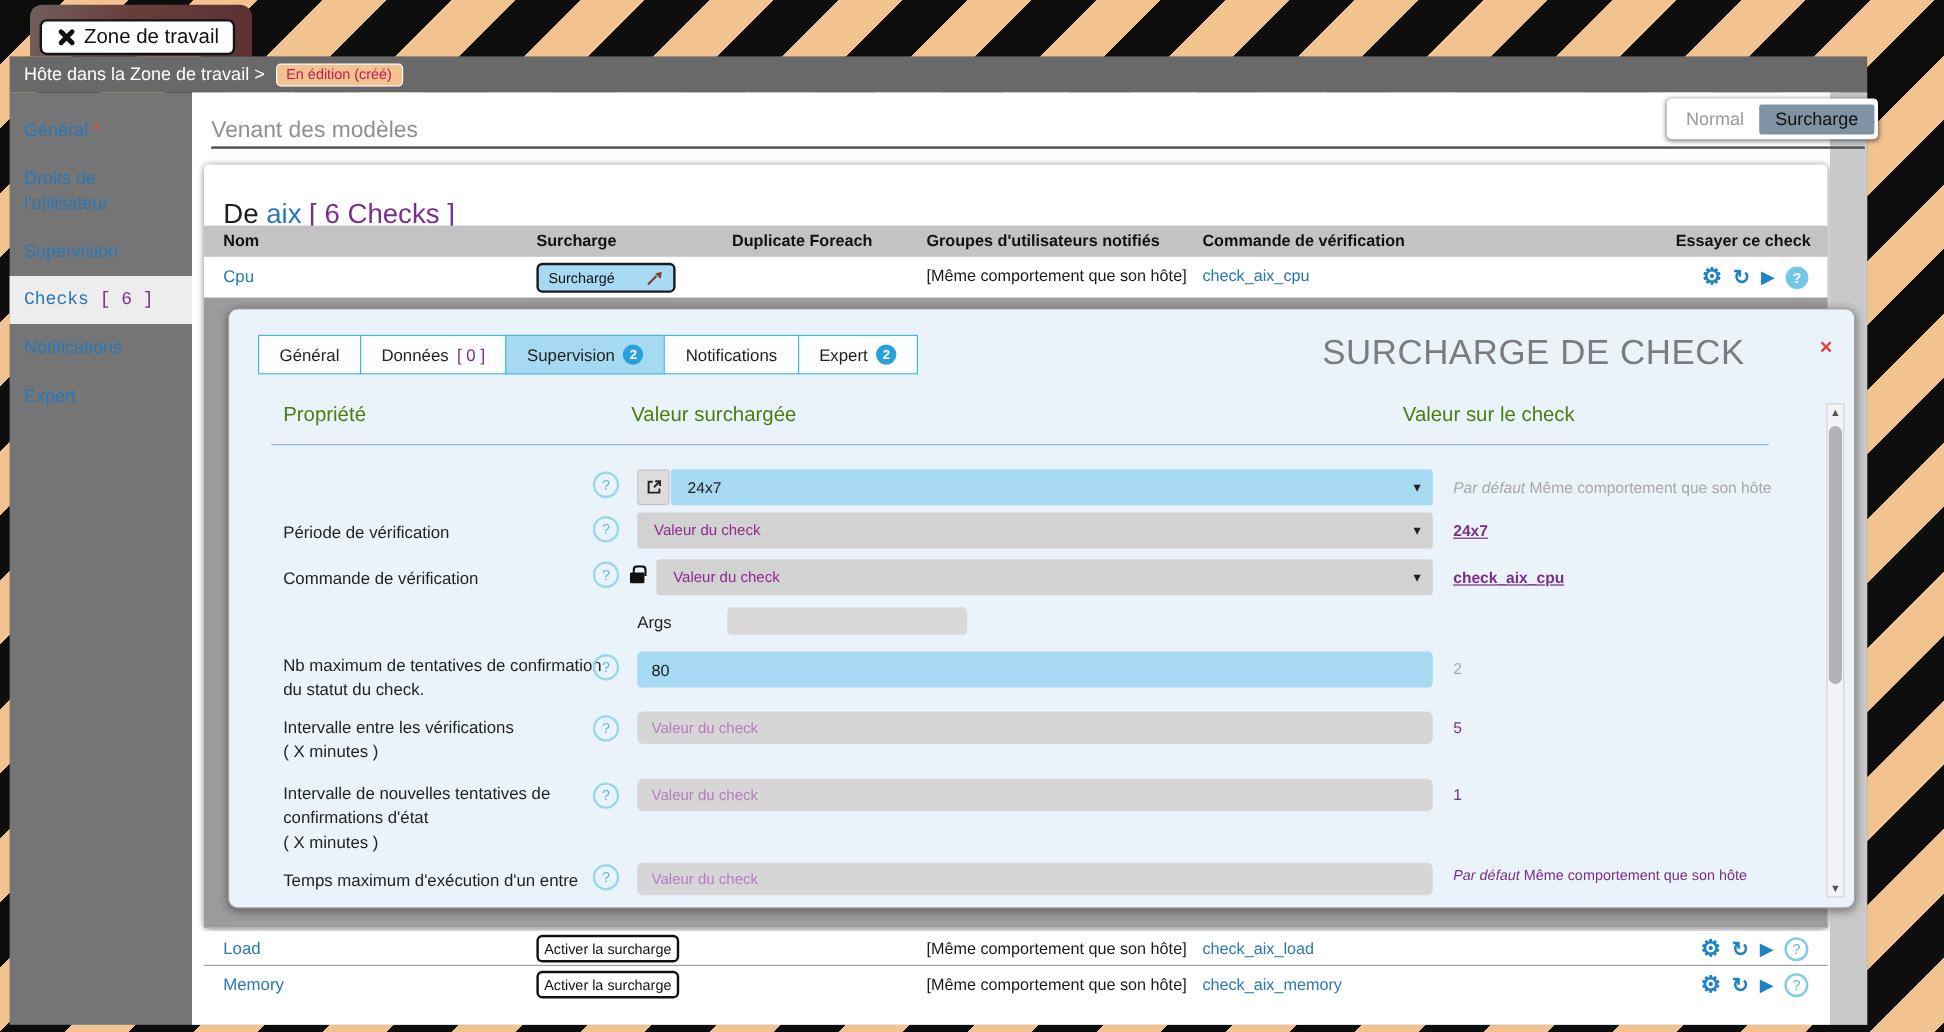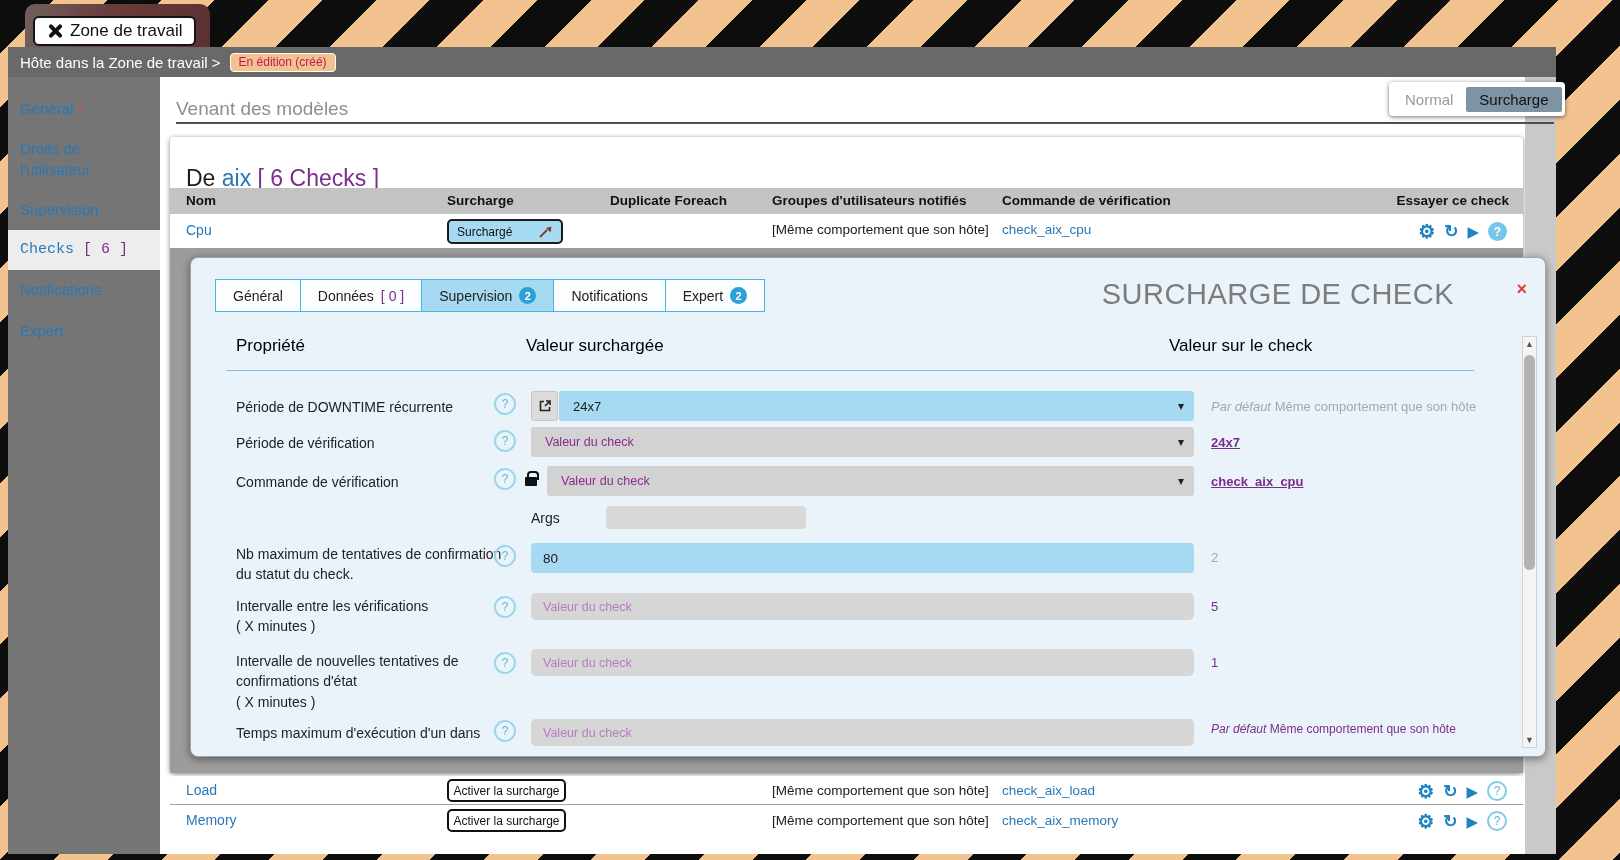--- a/index.html
+++ b/index.html
@@ -84,21 +84,21 @@
   #tabs{position:absolute;left:25px;top:21px;display:flex;}
   .ptab{border:1px solid #46b8da;margin-left:-1px;height:33px;display:flex;align-items:center;
     gap:7px;padding:0 17px;font-size:14px;color:#222;background:#fbfdfe;cursor:pointer;}
   .ptab.active{background:#a6d9f2;}
   .ptab .cnt{color:#7b2d8b;}
   .badge{width:17px;height:17px;border-radius:50%;background:#2aa0d8;color:#fff;font-size:11px;
     font-weight:bold;display:flex;align-items:center;justify-content:center;}
   #panel-title{position:absolute;right:91px;top:20px;font-size:29px;color:#7c7c7c;letter-spacing:.5px;}
   #panel-close{position:absolute;right:18px;top:22px;color:#e23c36;font-size:18px;font-weight:bold;
     line-height:1;cursor:pointer;}
-  .fcol{position:absolute;top:78px;font-size:17px;color:#000000;}
+  .fcol{position:absolute;top:78px;font-size:17px;color:#4d7c0f;}
   #col-prop{left:45px;} #col-over{left:335px;} #col-check{left:978px;}
   #form-rule{position:absolute;left:35px;top:112px;width:1248px;border-bottom:1px solid #8fb9d9;}
   .flabel{position:absolute;left:45px;width:282px;font-size:14px;color:#222;line-height:1.45;}
   .fhelp{position:absolute;left:303px;width:22px;height:22px;border-radius:50%;
     border:2px solid #9ad7e8;color:#5ab8d8;font-size:12px;display:flex;align-items:center;
     justify-content:center;cursor:pointer;}
   .dd{position:absolute;height:30px;border-radius:3px;display:flex;align-items:center;
     padding:0 30px 0 14px;font-size:13px;cursor:pointer;}
   .dd .caret{position:absolute;right:10px;top:8px;font-size:12px;color:#222;}
   .dd-blue{background:#a6d9f2;color:#1c1c1c;}
@@ -255,21 +255,20 @@
     </div>
 
     <div id="panel-title">SURCHARGE DE CHECK</div>
     <div id="panel-close">×</div>
 
     <div class="fcol" id="col-prop">Propriété</div>
     <div class="fcol" id="col-over">Valeur surchargée</div>
     <div class="fcol" id="col-check">Valeur sur le check</div>
     <div id="form-rule"></div>
 
-    <div class="flabel" style="top:139px;">Période de DOWNTIME récurrente</div>
     <div class="fhelp" style="top:135px;">?</div>
     <div id="ext-btn">
       <svg width="14" height="14" viewBox="0 0 14 14">
           <path d="M6 2.5 H2.5 V11.5 H11.5 V8" fill="none" stroke="#222" stroke-width="1.6"></path>
           <path d="M8 2 H12 V6" fill="none" stroke="#222" stroke-width="1.6"></path>
           <line x1="7" y1="7" x2="11.5" y2="2.5" stroke="#222" stroke-width="1.6"></line>
         </svg>
     </div>
     <div class="dd dd-blue" style="left:368px;top:133px;width:635px;">
       <span>24x7</span>
@@ -314,21 +313,21 @@
     <div class="cv cv-purple" style="top:341px;">5</div>
 
     <div class="flabel" style="top:393px;">
       <div>Intervalle de nouvelles tentatives de confirmations d'état</div>
       <div>( X minutes )</div>
     </div>
     <div class="fhelp" style="top:394px;">?</div>
     <input class="fin in-gray" style="left: 340px; top: 391px; width: 663px; height: 27px; border-radius: 5px;" placeholder="Valeur du check">
     <div class="cv cv-purple" style="top:397px;">1</div>
 
-    <div class="flabel" style="top:465px;">Temps maximum d'exécution d'un dans</div>
+    <div class="flabel" style="top:465px;">Temps maximum d'exécution d'un entre</div>
     <div class="fhelp" style="top:462px;">?</div>
     <input class="fin in-gray" style="left: 340px; top: 461px; width: 663px; height: 27px; border-radius: 5px;" placeholder="Valeur du check">
     <div class="cv cv-purple" style="top:464px;font-size:12px;">
       <span class="ital">Par défaut</span>
       <span>Même comportement que son hôte</span>
     </div>
 
     <div id="sb-track">
       <span class="sb-arrow" id="sb-up">▲</span>
       <div id="sb-thumb"></div>

